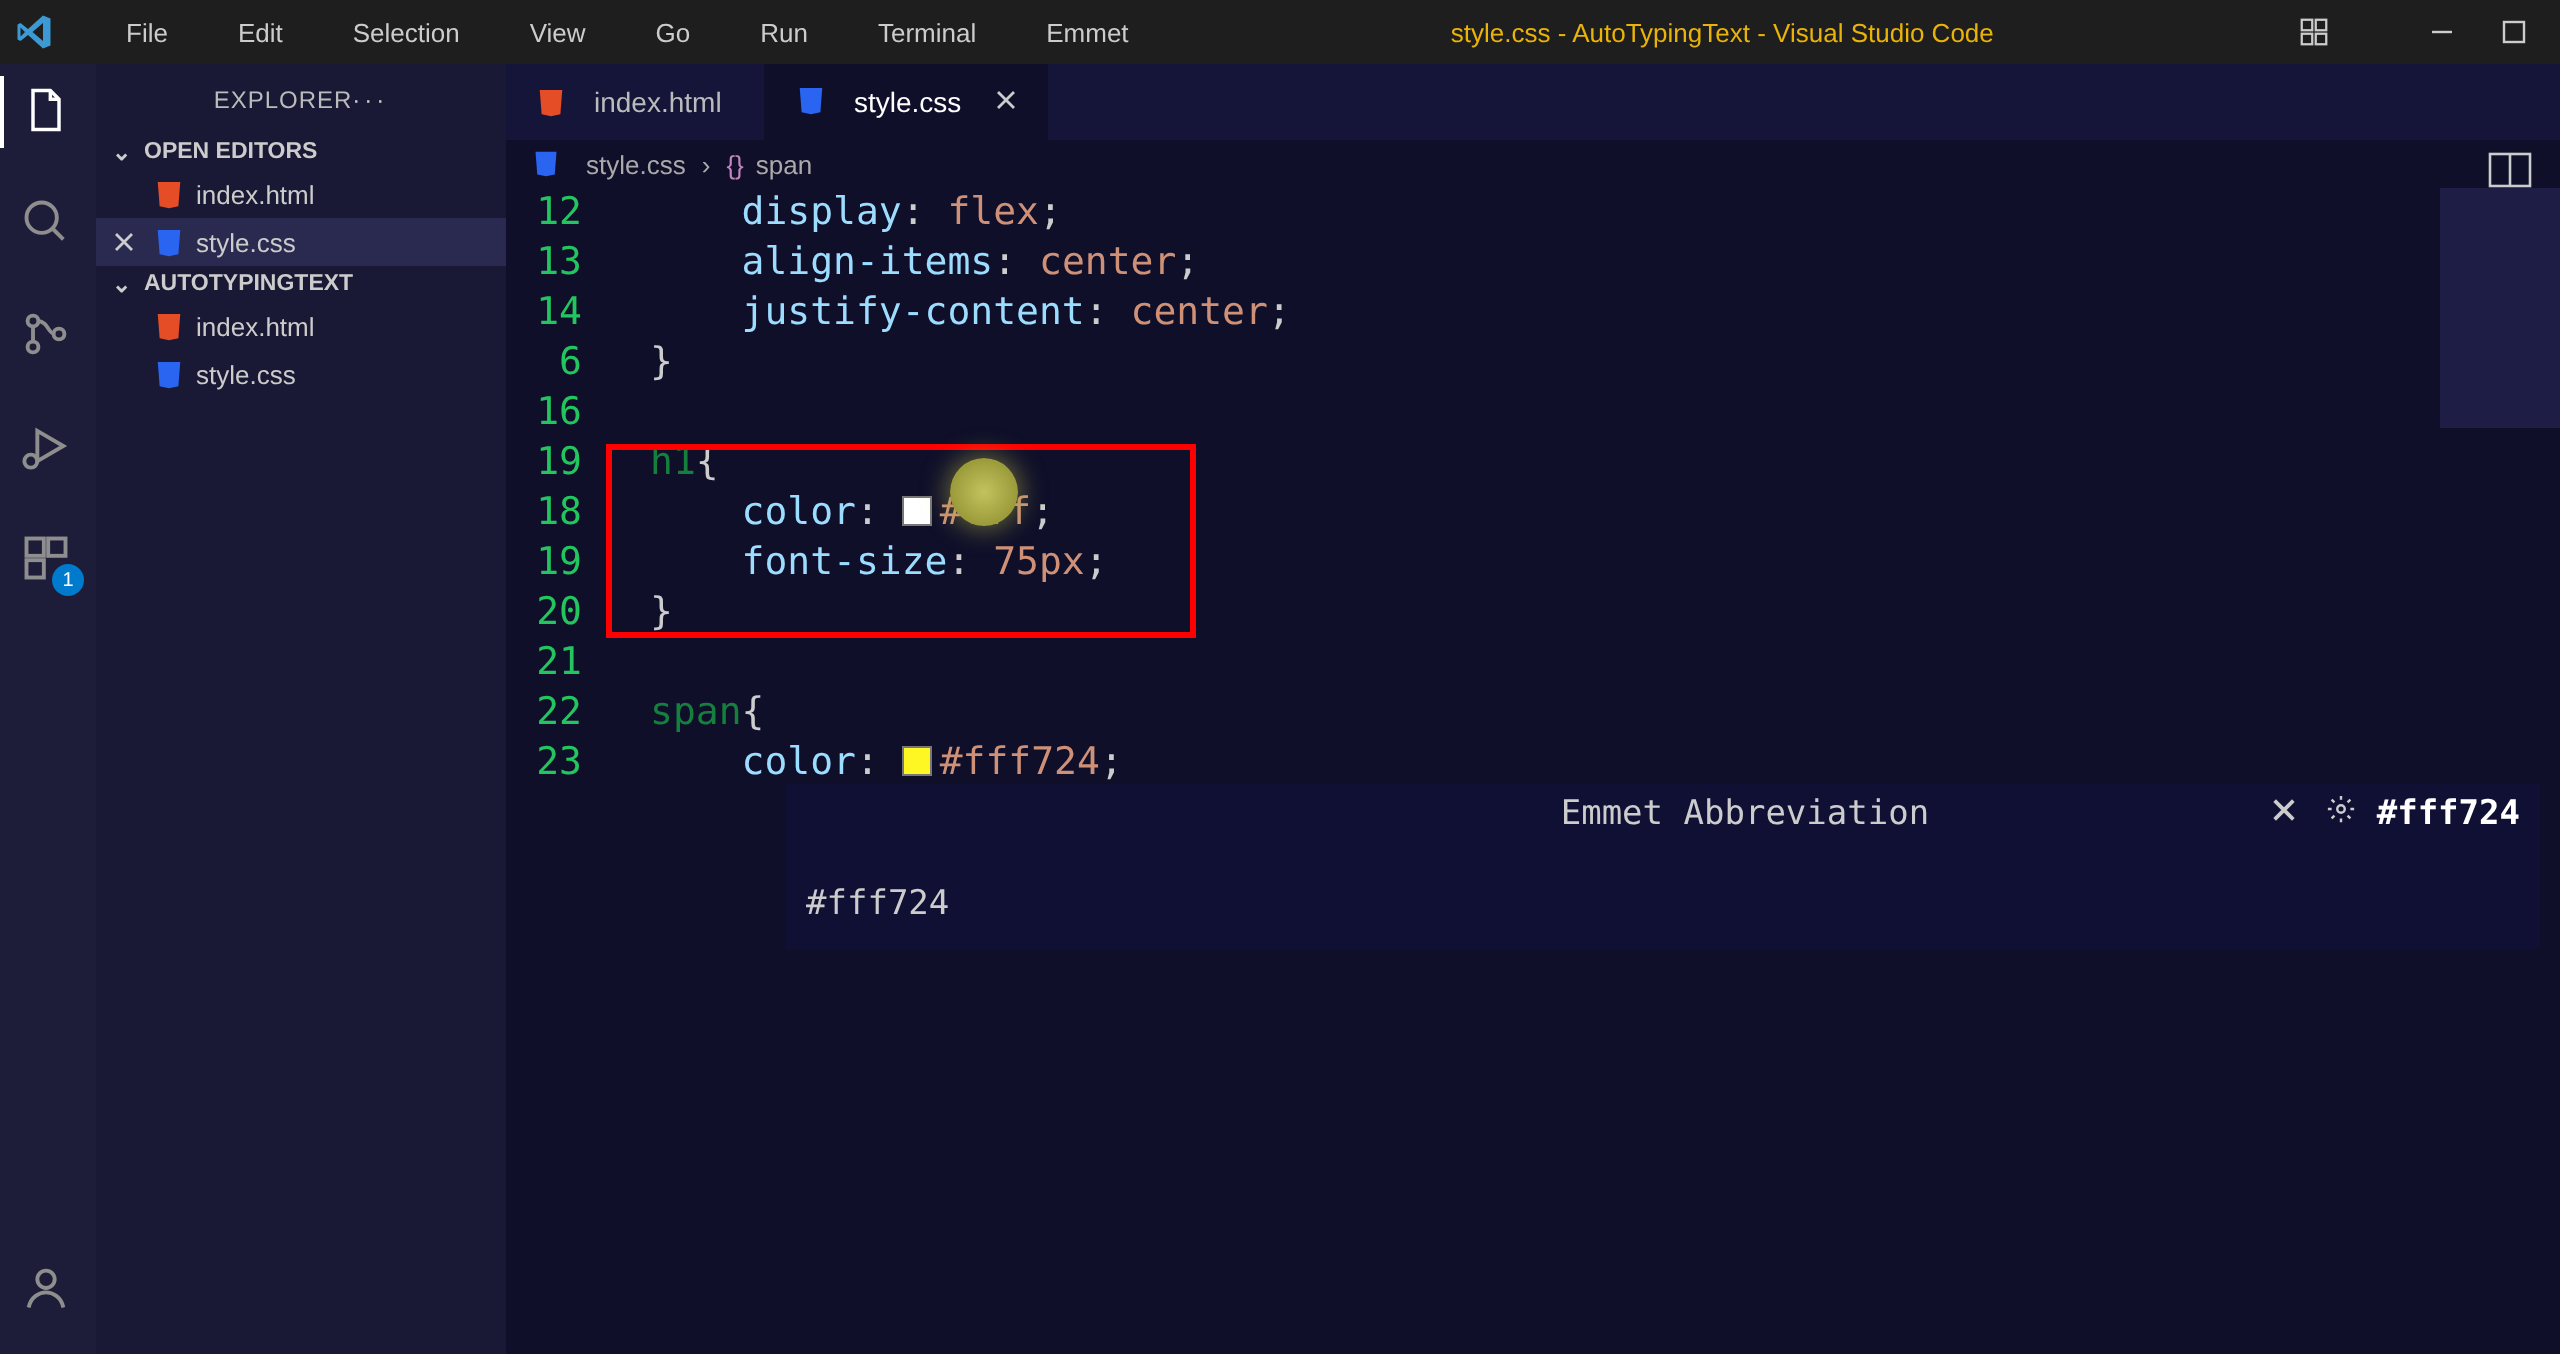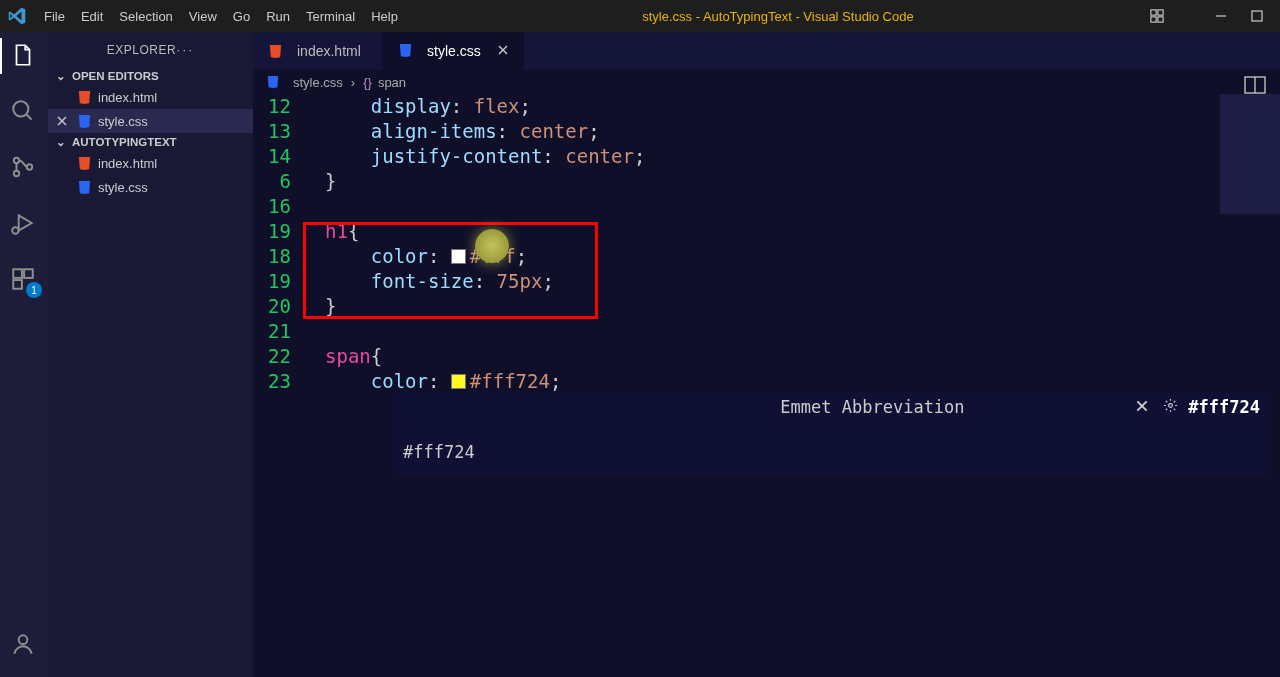--- a/index.html
+++ b/index.html
@@ -18,21 +18,21 @@
       align-items: center;
       padding: 0 8px;
       color: #ccc;
       font-size: 13px;
     }
     .title-bar .vscode-logo {
       width: 18px; height: 18px;
       margin-right: 10px;
       display: inline-flex; align-items: center; justify-content: center;
     }
-    .menu-item { padding: 0 8px; cursor: default; }
+    .menu-item { padding: 0 8px; cursor: default; margin-left: 19px; }
     .title-text { flex: 1; text-align: center; color: #eab308; }
     .win-controls { display: flex; gap: 22px; align-items: center; margin-right: 8px; }
     .win-controls .layout-grid { margin-right: 28px; }
     .win-btn { width: 14px; height: 14px; display: inline-flex; align-items: center; justify-content: center; color: #cccccc; }
     
     .main {
       display: flex;
       height: calc(100% - 32px);
     }
     .activity-bar {
@@ -159,21 +159,21 @@
       padding-right: 20px;
     }
     .ln { height: 25px; }
     .code {
       position: absolute;
       left: 72px; top: 0;
       white-space: pre;
     }
     .kw-prop { color: #9cdcfe; }
     .kw-val  { color: #ce9178; }
-    .kw-tag  { color: #ec4899; }
+    .kw-tag  { color: #15803d; }
     .punct   { color: #cccccc; }
     .swatch { display:inline-block; width:15px; height:15px; vertical-align:-1px; margin-right:4px; border:1px solid #777;}
     .highlight-box {
       position: absolute;
       border: 3px solid #ff0000;
       pointer-events: none;
     }
     .click-marker {
       position: absolute;
       width: 34px; height: 34px;
@@ -222,21 +222,21 @@
         <path fill="#3c99d4" d="M23 3l-5-2-10 9L3 6 1 7v10l2 1 5-4 10 9 5-2V3zM3 15V9l3 3-3 3zm15 3l-7-6 7-6v12z"></path>
       </svg>
   </span>
   <span class="menu-item">File</span>
   <span class="menu-item">Edit</span>
   <span class="menu-item">Selection</span>
   <span class="menu-item">View</span>
   <span class="menu-item">Go</span>
   <span class="menu-item">Run</span>
   <span class="menu-item">Terminal</span>
-  <span class="menu-item">Help</span>
+  <span class="menu-item">Emmet</span>
   <span class="title-text">
     <span>style.css</span> - <span>AutoTypingText</span> - <span>Visual Studio Code</span>
   </span>
   <span class="win-controls">
     <span class="win-btn layout-grid">
       <svg viewBox="0 0 16 16" width="16" height="16" stroke="#ccc" fill="none" stroke-width="1.3">
           <rect x="1" y="1" width="6" height="6"></rect>
           <rect x="9" y="1" width="6" height="6"></rect>
           <rect x="1" y="9" width="6" height="6"></rect>
           <rect x="9" y="9" width="6" height="6"></rect>

